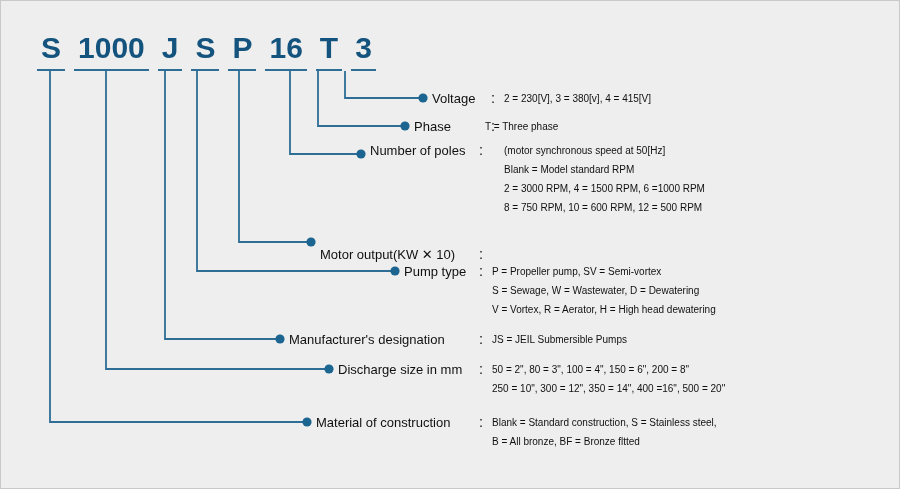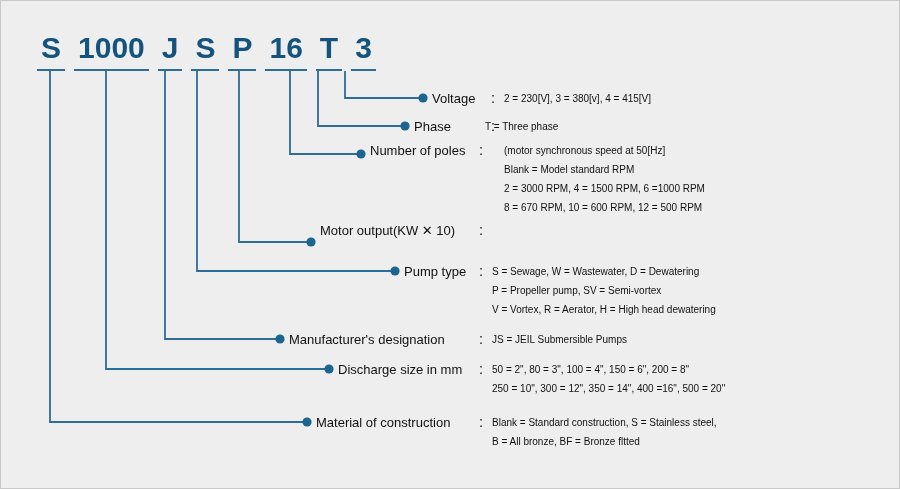--- a/index.html
+++ b/index.html
@@ -147,35 +147,35 @@
     </span>
   </div>
 
   <div class="ann" style="left:0;top:140px;width:858px;height:76px;">
     <span class="ann-label" style="right:auto;left:369px;">Number of poles</span>
     <span class="ann-colon" style="left:478px;">:</span>
     <span class="ann-values" style="left:491px;margin-left:12px;">
       <div>(motor synchronous speed at 50[Hz]</div>
       <div>Blank = Model standard RPM</div>
       <div>2 = 3000 RPM,  4 = 1500 RPM,  6 =1000 RPM</div>
-      <div>8 = 670 RPM,  10 = 600 RPM,  12 = 500 RPM</div>
-    </span>
-  </div>
-
-  <div class="ann" style="left:0;top:220px;width:900px;height:19px;">
+      <div>8 = 750 RPM,  10 = 600 RPM,  12 = 500 RPM</div>
+    </span>
+  </div>
+
+  <div class="ann" style="left:0;top:244px;width:900px;height:19px;">
     <span class="ann-label" style="right:auto;left:319px;">Motor output(KW ✕ 10)</span>
     <span class="ann-colon" style="left:478px;">:</span>
   </div>
 
   <div class="ann" style="left:0;top:261px;width:790px;height:57px;">
     <span class="ann-label" style="right:auto;left:403px;">Pump type</span>
     <span class="ann-colon" style="left:478px;">:</span>
     <span class="ann-values" style="left:491px;">
+      <div>P = Propeller pump,  SV = Semi-vortex</div>
       <div>S = Sewage,  W = Wastewater,  D = Dewatering</div>
-      <div>P = Propeller pump,  SV = Semi-vortex</div>
       <div>V = Vortex,  R = Aerator,  H = High head dewatering</div>
     </span>
   </div>
 
   <div class="ann" style="left:0;top:329px;width:739px;height:19px;">
     <span class="ann-label" style="right:auto;left:288px;">Manufacturer's designation</span>
     <span class="ann-colon" style="left:478px;">:</span>
     <span class="ann-values" style="left:491px;">
       <div>JS = JEIL Submersible Pumps</div>
     </span>

